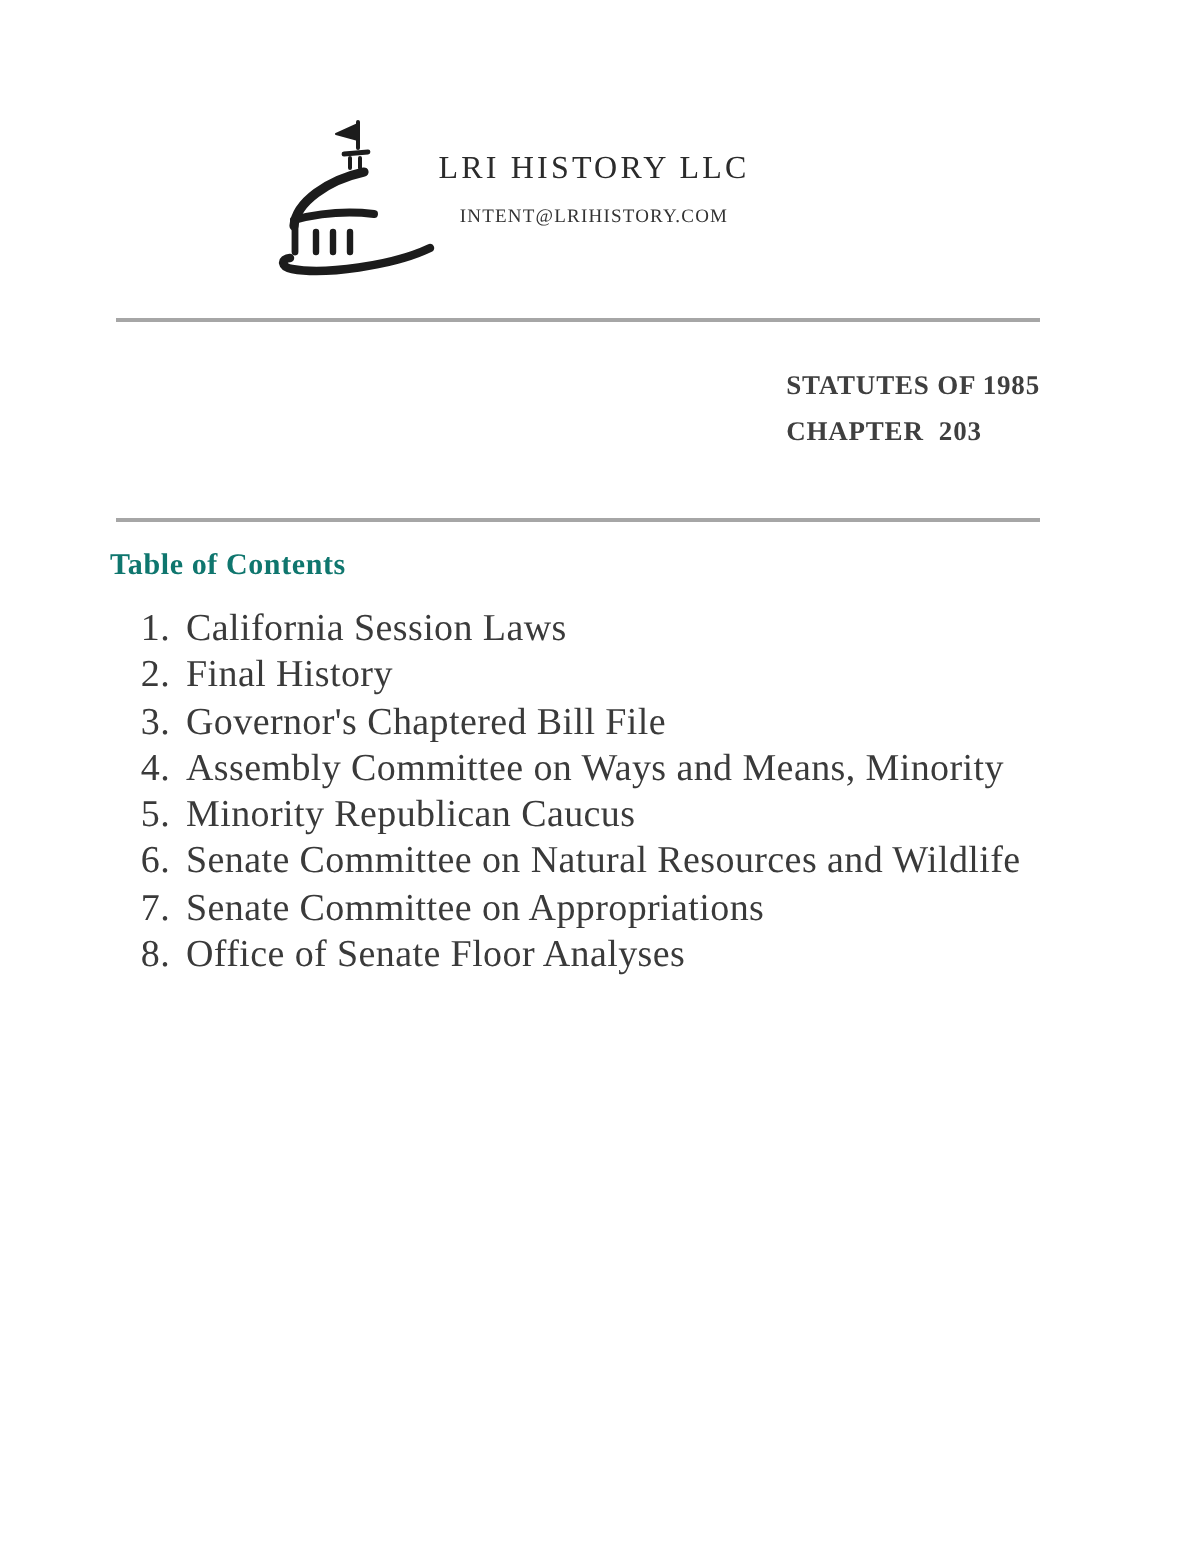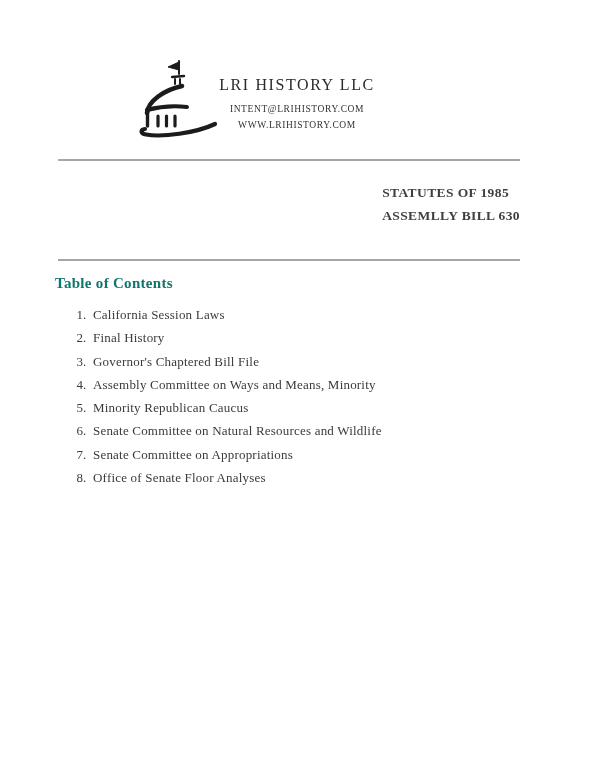--- a/index.html
+++ b/index.html
@@ -89,21 +89,21 @@
     color: #0f766e;
     letter-spacing: 0.3px;
   }
   .toc-list {
     position: absolute;
     left: 55px;
     top: 303px;
     margin: 0;
     padding: 0 0 0 35px;
     list-style: decimal outside;
-    font-size: 13px;
+    font-size: 19px;
     color: #3a3a3a;
   }
   .toc-list li {
     line-height: 23.3px;
     padding-left: 3px;
     letter-spacing: 0.2px;
   }
 </style>
 </head>
 <body>
@@ -131,29 +131,28 @@
 
           <path d="M20,57 L20,67 M28.5,57 L28.5,67 M37,57 L37,67" stroke-width="3.2"></path>
 
           <path d="M77,65 C 58,74 24,78.5 8,75.5 C 2.5,74.5 2,70.5 7,70" stroke-width="4.2"></path>
         </g>
       </svg>
     </div>
     <div class="header-text">
       <div class="company">LRI HISTORY LLC</div>
       <div class="contact">INTENT@LRIHISTORY.COM</div>
-      <div class="contact">WWW.LRIHISTORY.COM</div>
     </div>
   </div>
 
   <div class="rule rule-top"></div>
 
   <div class="doc-info">
     <div class="doc-line">STATUTES OF 1985</div>
-    <div class="doc-line">ASSEMLLY BILL 630</div>
+    <div class="doc-line">CHAPTER  203</div>
   </div>
 
   <div class="rule rule-bottom"></div>
 
   <h2 class="toc-heading">Table of Contents</h2>
   <ol class="toc-list">
     <li><span>California Session Laws</span></li>
     <li><span>Final History</span></li>
     <li><span>Governor's Chaptered Bill File</span></li>
     <li><span>Assembly Committee on Ways and Means, Minority</span></li>

